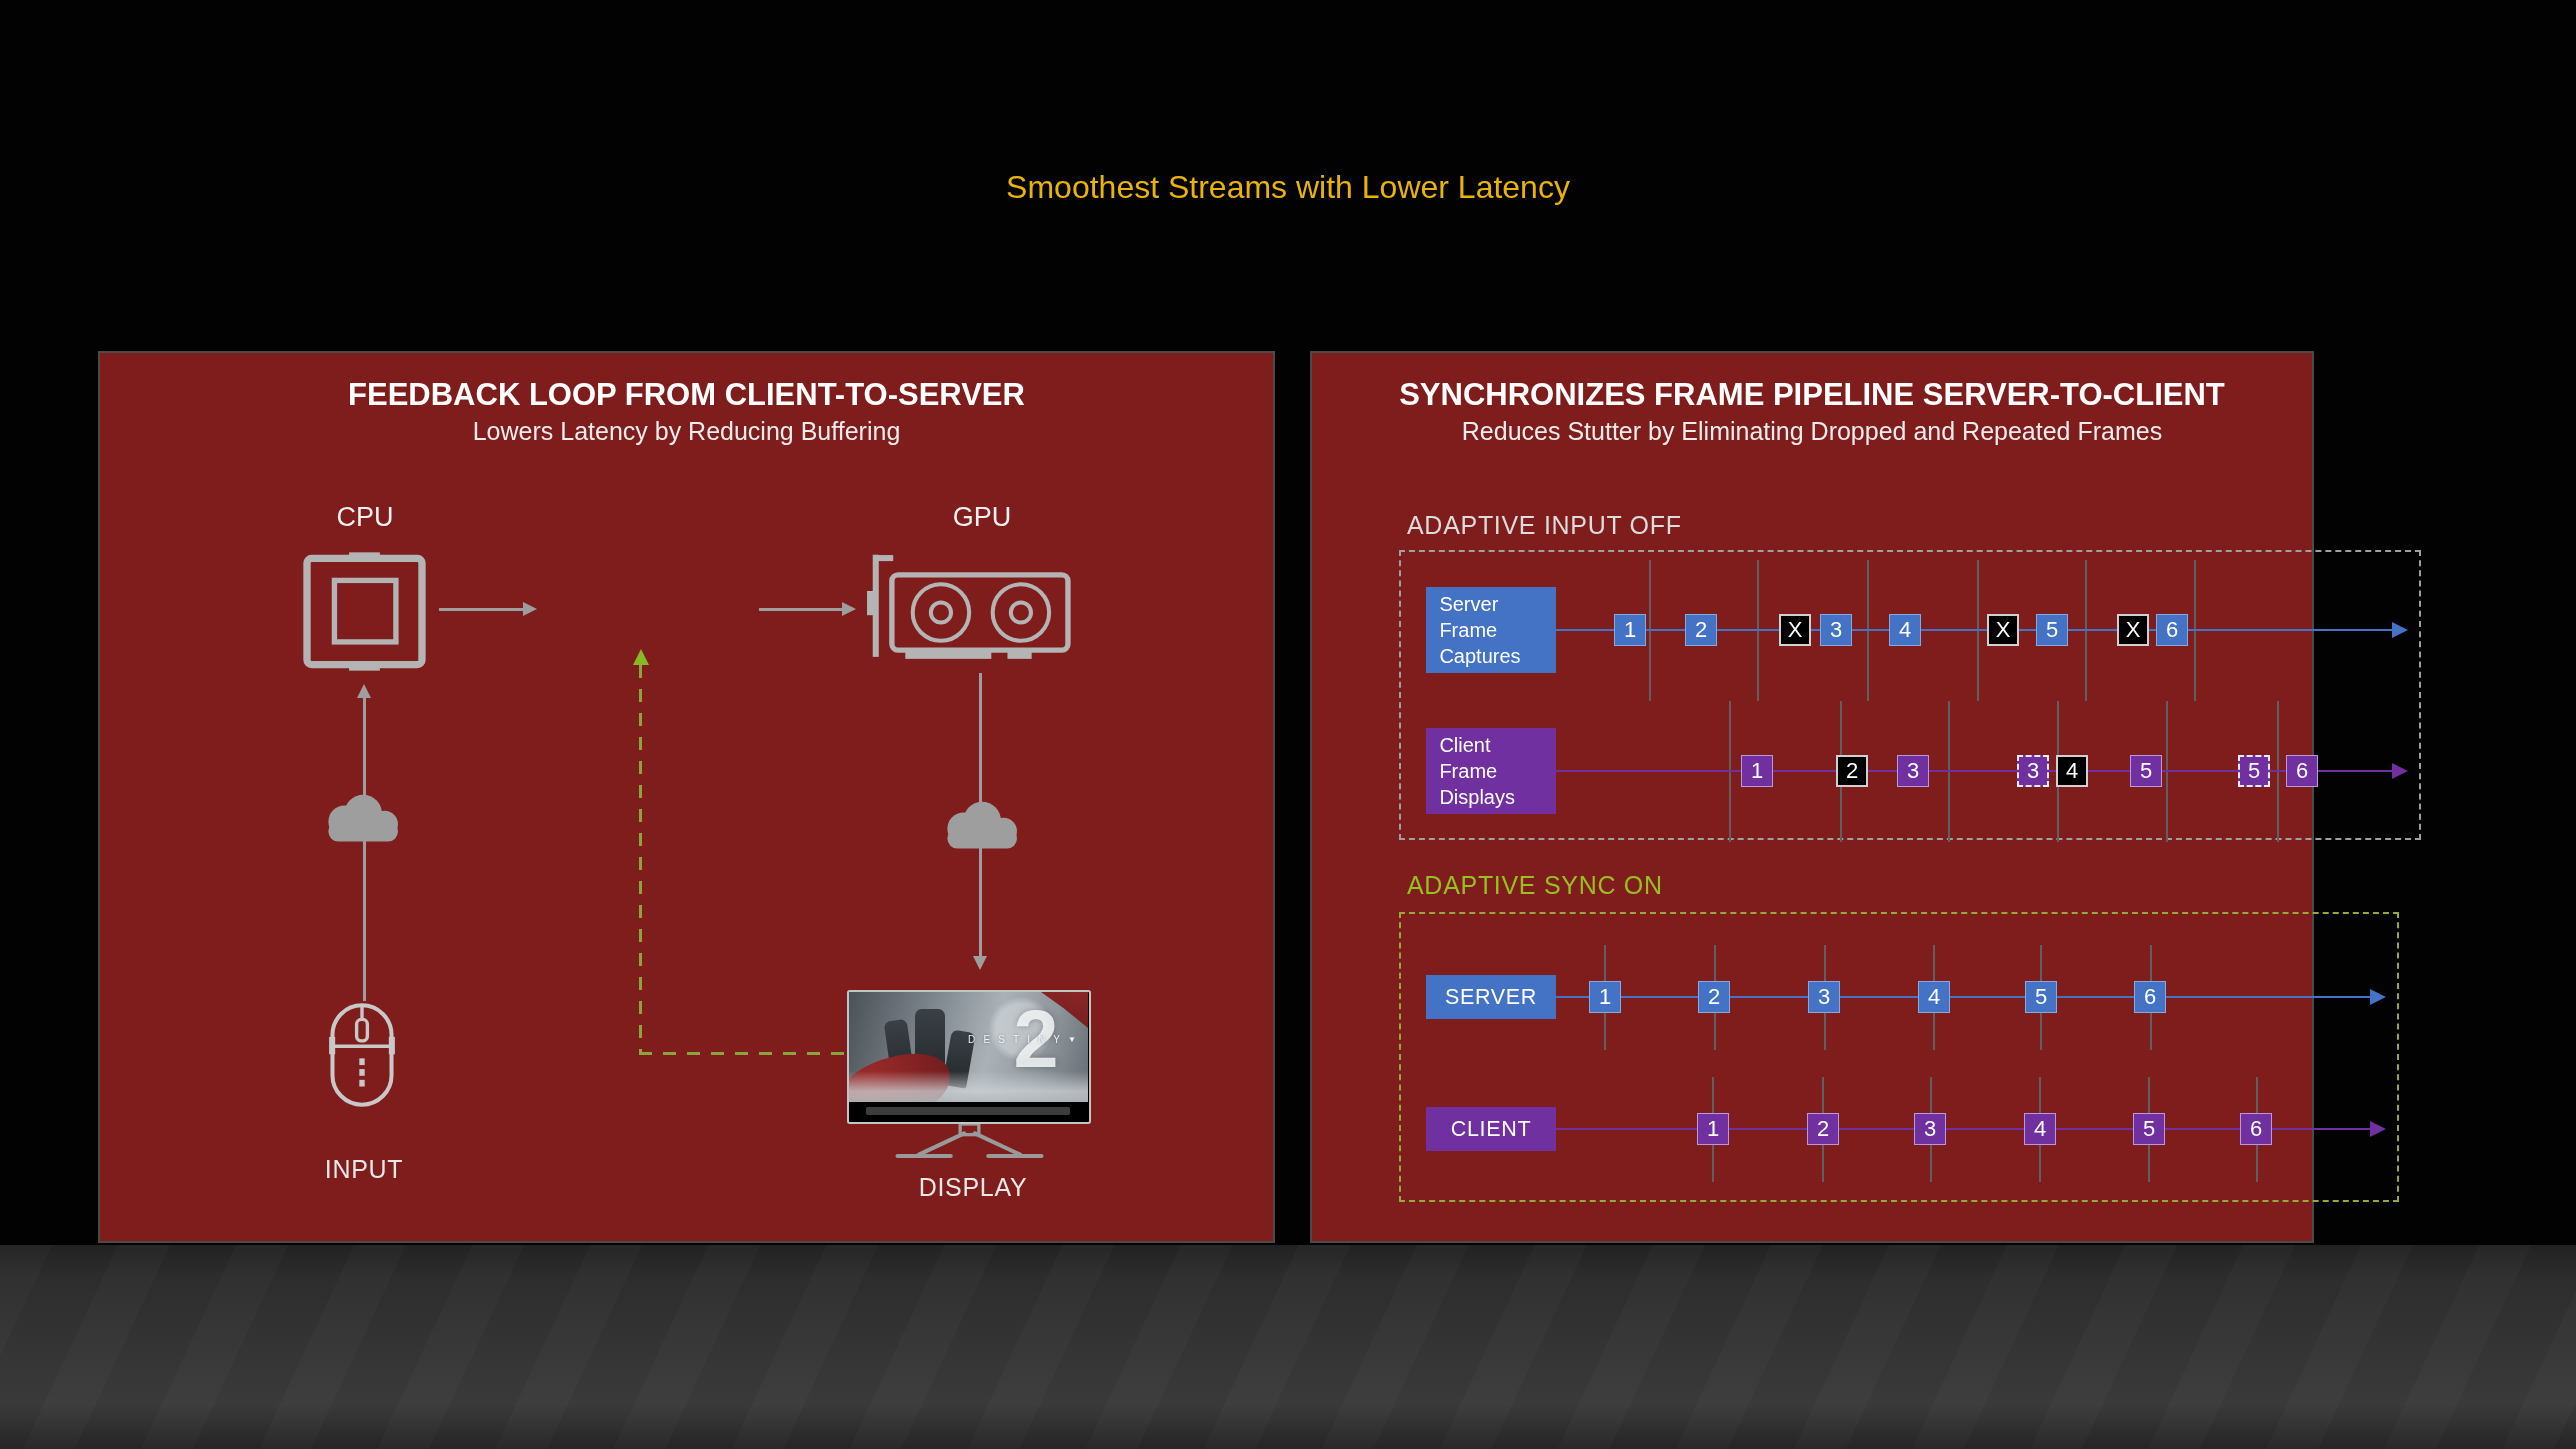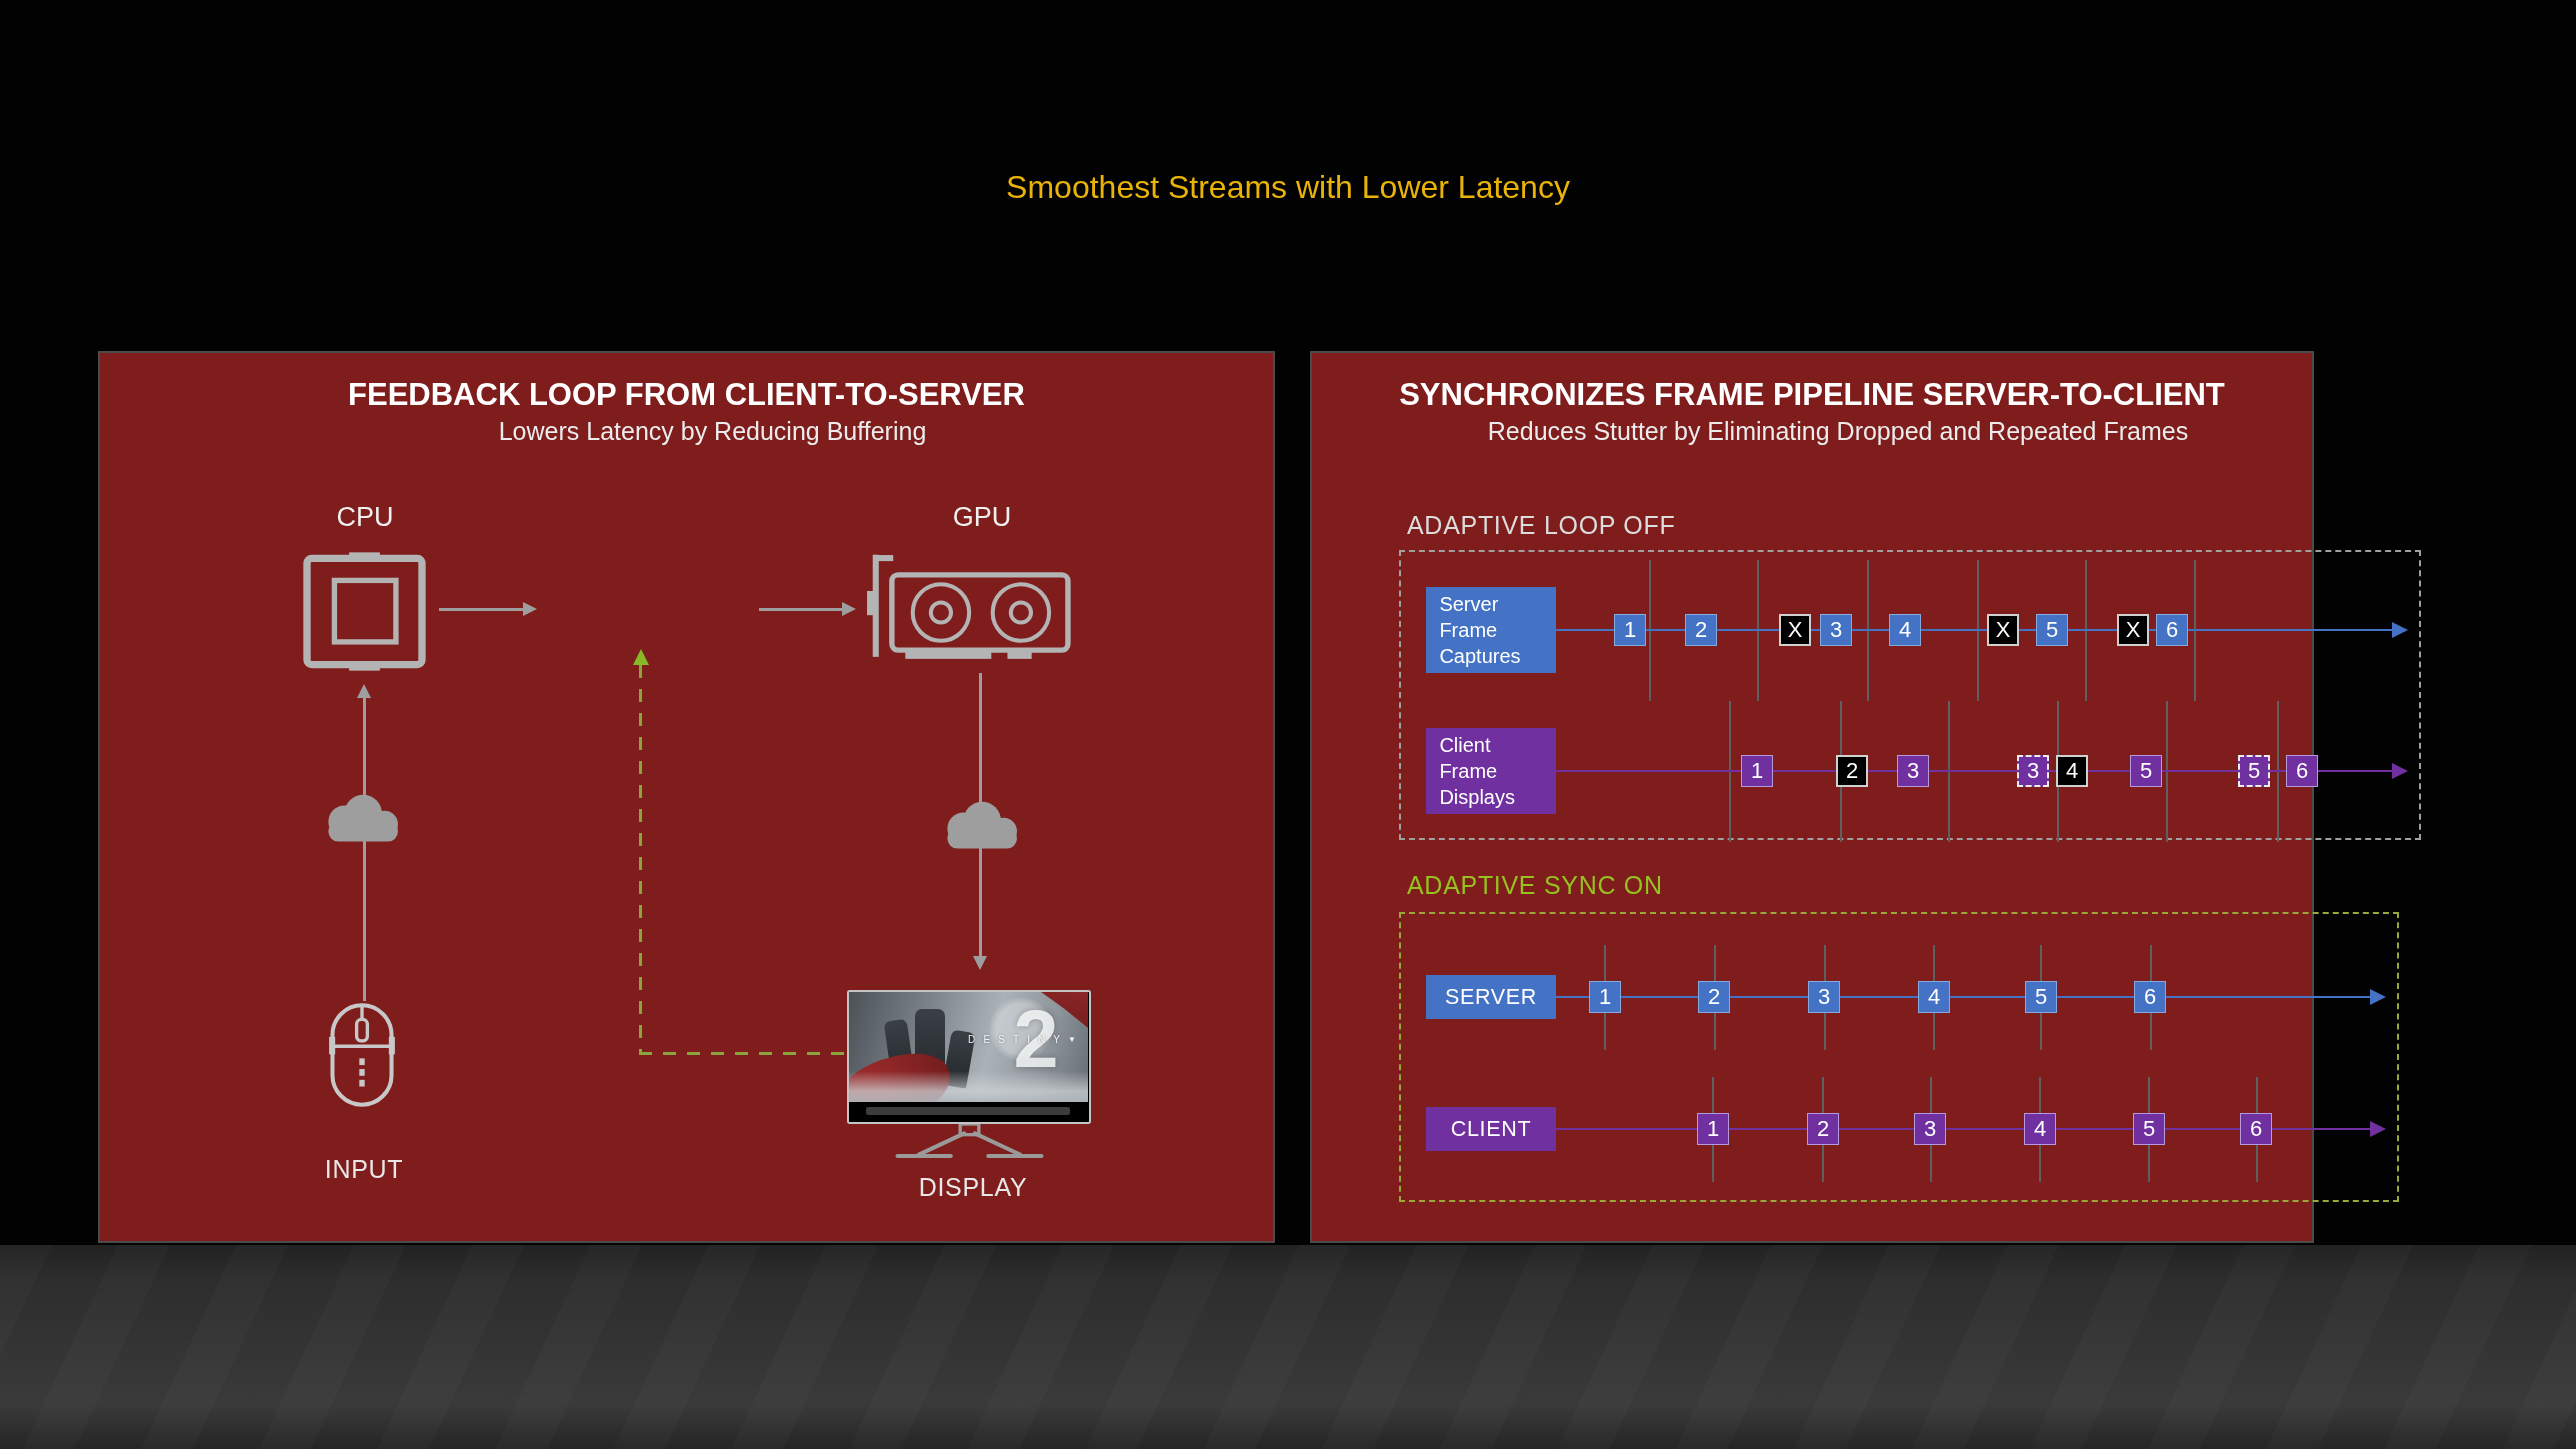--- a/index.html
+++ b/index.html
@@ -11,21 +11,21 @@
          background:repeating-linear-gradient(115deg,rgba(255,255,255,.02) 0 47px,transparent 47px 107px);}
   
   .title{position:absolute;left:0;top:99px;width:2576px;text-align:center;
          font-size:54px;font-weight:bold;letter-spacing:0.7px;}
   .subtitle{position:absolute;left:0;top:169px;width:2576px;text-align:center;font-size:32px;color:#eab308;}
   
   .panel{position:absolute;top:351px;height:892px;background:#7f1d1d;border:2px solid #4b4b4b;box-sizing:border-box;}
   .panel-left{left:98px;width:1177px;}
   .panel-right{left:1310px;width:1004px;}
   .panel-title{position:absolute;left:0;top:24px;width:100%;text-align:center;font-size:31px;font-weight:bold;}
-  .panel-sub{position:absolute;left:0;top:64px;width:100%;text-align:center;font-size:25px;color:#ececec;padding-left:26px;}
+  .panel-sub{position:absolute;left:0;top:64px;width:100%;text-align:center;font-size:25px;color:#ececec;}
   .node-label{position:absolute;width:148px;text-align:center;font-size:27px;color:#f0f0f0;}
   .small-label{position:absolute;width:174px;text-align:center;font-size:25px;color:#e8e8e8;letter-spacing:0.7px;}
   
   .sync-box{position:absolute;left:440px;top:216px;width:210px;height:78px;box-sizing:border-box;
             border:2px solid var(--bright-green);display:flex;flex-direction:column;align-items:center;justify-content:center;
             font-size:25.5px;letter-spacing:2px;color:var(--bright-green);line-height:1.35;}
   
   .hline{position:absolute;height:2.7px;background:var(--arrow-gray);}
   .vline{position:absolute;width:2.7px;background:var(--arrow-gray);}
   .head-right{position:absolute;width:0;height:0;border-top:7.4px solid transparent;border-bottom:7.4px solid transparent;border-left:14.8px solid var(--arrow-gray);}
@@ -182,21 +182,21 @@
 
     <div class="ghead-up" style="left:533px;top:296px;"></div>
     <div class="gdash-v" style="left:539px;top:312px;height:390px;"></div>
     <div class="gdash-h" style="left:539px;top:699px;width:209px;"></div>
   </section>
 
   <section class="panel panel-right">
     <div class="panel-title">SYNCHRONIZES FRAME PIPELINE SERVER-TO-CLIENT</div>
     <div class="panel-sub">Reduces Stutter by Eliminating Dropped and Repeated Frames</div>
 
-    <div class="sync-label" style="top:158px;color:var(--off-label-color);">ADAPTIVE LOOP OFF</div>
+    <div class="sync-label" style="top:158px;color:var(--off-label-color);">ADAPTIVE INPUT OFF</div>
     <div class="sync-container off-container">
       <div class="timeline-row" style="top:78px;">
           <div class="tick" style="left: 248px;"></div>
           <div class="tick" style="left: 356px;"></div>
           <div class="tick" style="left: 466px;"></div>
           <div class="tick" style="left: 576px;"></div>
           <div class="tick" style="left: 684px;"></div>
           <div class="tick" style="left: 793px;"></div>
           <div class="tl-line" style="left: 155px; width: 836px; background: var(--timeline-blue);"></div>
           <div class="tl-head" style="left: 991px; border-left-color: var(--timeline-blue);"></div>

